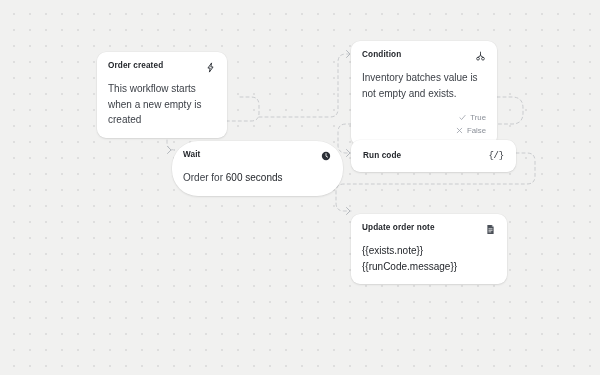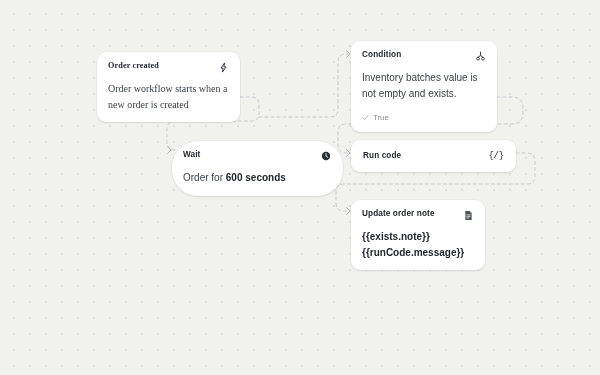--- a/index.html
+++ b/index.html
@@ -65,28 +65,29 @@
     color: #2b2f36;
   }
   .node-icon svg { display: block; }
 
   .node-body {
     padding: 0 11px 10px 11px;
     font-size: 10px;
     color: #3a3e45;
     line-height: 1.55;
   }
-  .node-body .em { font-weight: bold; color: #23262b; }
+  .node-body .em { font-weight: normal; color: #23262b; }
 
   .outcomes {
     padding: 0 11px 8px 11px;
   }
   .outcome {
     display: flex;
     align-items: center;
+    justify-content: flex-end;
     gap: 4px;
     font-size: 7.8px;
     color: #8a8f98;
     line-height: 1.7;
   }
   .outcome .glyph {
     width: 7px;
     height: 7px;
     display: flex;
     align-items: center;
@@ -146,30 +147,30 @@
     <svg width="7" height="10" viewBox="0 0 7 10">
         <path d="M1.5 1.5 L5 5 L1.5 8.5" stroke="currentColor" stroke-width="1" fill="none" stroke-linecap="round" stroke-linejoin="round"></path>
       </svg>
   </div>
   <div class="in-arrow" style="left:345px; top:206px;">
     <svg width="7" height="10" viewBox="0 0 7 10">
         <path d="M1.5 1.5 L5 5 L1.5 8.5" stroke="currentColor" stroke-width="1" fill="none" stroke-linecap="round" stroke-linejoin="round"></path>
       </svg>
   </div>
 
-  <div class="node" style="left:97px; top:52px; width:143px;font-family:Liberation Serif, serif;">
+  <div class="node" style="left:97px; top:52px; width:130px;">
     <div class="node-head">
       <span class="node-title">Order created</span>
       <span class="node-icon">
         <svg width="11" height="11" viewBox="0 0 12 12">
           <path d="M7.2 1 L3.2 6.6 H5.6 L4.8 11 L8.8 5.4 H6.4 Z" fill="none" stroke="currentColor" stroke-width="1" stroke-linejoin="round"></path>
         </svg>
       </span>
     </div>
-    <div class="node-body">Order workflow starts when a new order is created</div>
+    <div class="node-body">This workflow starts when a new empty is created</div>
   </div>
 
   <div class="node" style="left:351px; top:41px; width:146px;">
     <div class="node-head">
       <span class="node-title">Condition</span>
       <span class="node-icon">
         <svg width="11" height="11" viewBox="0 0 12 12">
           <path d="M6 1.2 V4.2 M6 4.2 Q6 6.4 3.3 6.8 M6 4.2 Q6 6.4 8.7 6.8" fill="none" stroke="currentColor" stroke-width="0.9" stroke-linecap="round"></path>
           <circle cx="3.3" cy="8.4" r="1.5" fill="none" stroke="currentColor" stroke-width="0.9"></circle>
           <circle cx="8.7" cy="8.4" r="1.5" fill="none" stroke="currentColor" stroke-width="0.9"></circle>
@@ -179,20 +180,28 @@
     <div class="node-body">Inventory batches value is not empty and exists.</div>
     <div class="outcomes">
       <div class="outcome">
         <span class="glyph">
           <svg width="7" height="7" viewBox="0 0 8 8">
               <path d="M1 4.3 L3 6.3 L7 1.6" stroke="currentColor" stroke-width="0.9" fill="none" stroke-linecap="round" stroke-linejoin="round"></path>
             </svg>
         </span>
         <span>True</span>
       </div>
+      <div class="outcome">
+        <span class="glyph">
+          <svg width="7" height="7" viewBox="0 0 8 8">
+              <path d="M1.4 1.4 L6.6 6.6 M6.6 1.4 L1.4 6.6" stroke="currentColor" stroke-width="0.9" fill="none" stroke-linecap="round"></path>
+            </svg>
+        </span>
+        <span>False</span>
+      </div>
     </div>
   </div>
 
   <div class="node" style="left:172px; top:141px; width:171px;border-radius:26px;">
     <div class="node-head">
       <span class="node-title">Wait</span>
       <span class="node-icon">
         <svg width="10" height="10" viewBox="0 0 12 12">
           <circle cx="6" cy="6" r="5" fill="#2b2f36"></circle>
           <path d="M6 3.1 V6.2 L8 7.4" stroke="#ffffff" stroke-width="1" fill="none" stroke-linecap="round" stroke-linejoin="round"></path>
@@ -204,21 +213,21 @@
     </div>
   </div>
 
   <div class="node row-only" style="left:351px; top:140px; width:165px;">
     <div class="node-head">
       <span class="node-title">Run code</span>
       <span class="code-glyph">{/}</span>
     </div>
   </div>
 
-  <div class="node" style="left:351px; top:200px; width:134px;">
+  <div class="node" style="left:351px; top:214px; width:156px;">
     <div class="node-head">
       <span class="node-title">Update order note</span>
       <span class="node-icon">
         <svg width="11" height="11" viewBox="0 0 12 12">
           <path d="M2.6 1.2 H7.4 L9.4 3.2 V10.8 H2.6 Z" fill="#4a4f57"></path>
           <path d="M7.4 1.2 V3.2 H9.4" fill="#9aa0a8"></path>
           <path d="M4.2 5.2 H7.8 M4.2 6.9 H7.8 M4.2 8.6 H6.4" stroke="#ffffff" stroke-width="0.8" stroke-linecap="round"></path>
         </svg>
       </span>
     </div>

